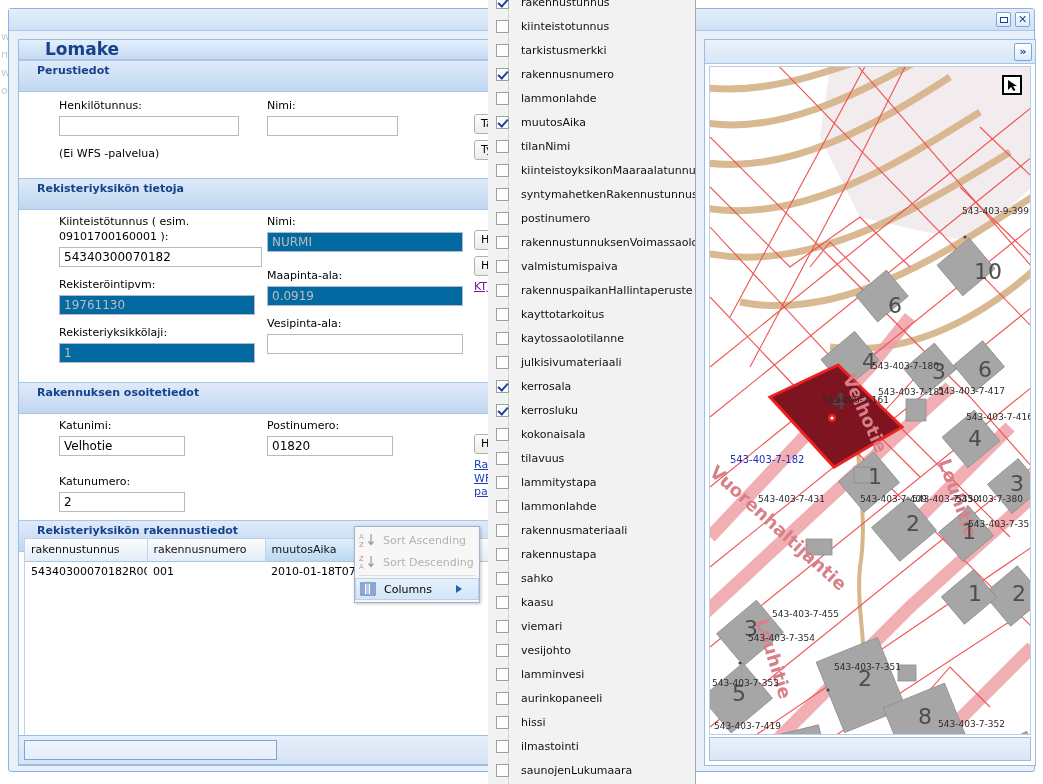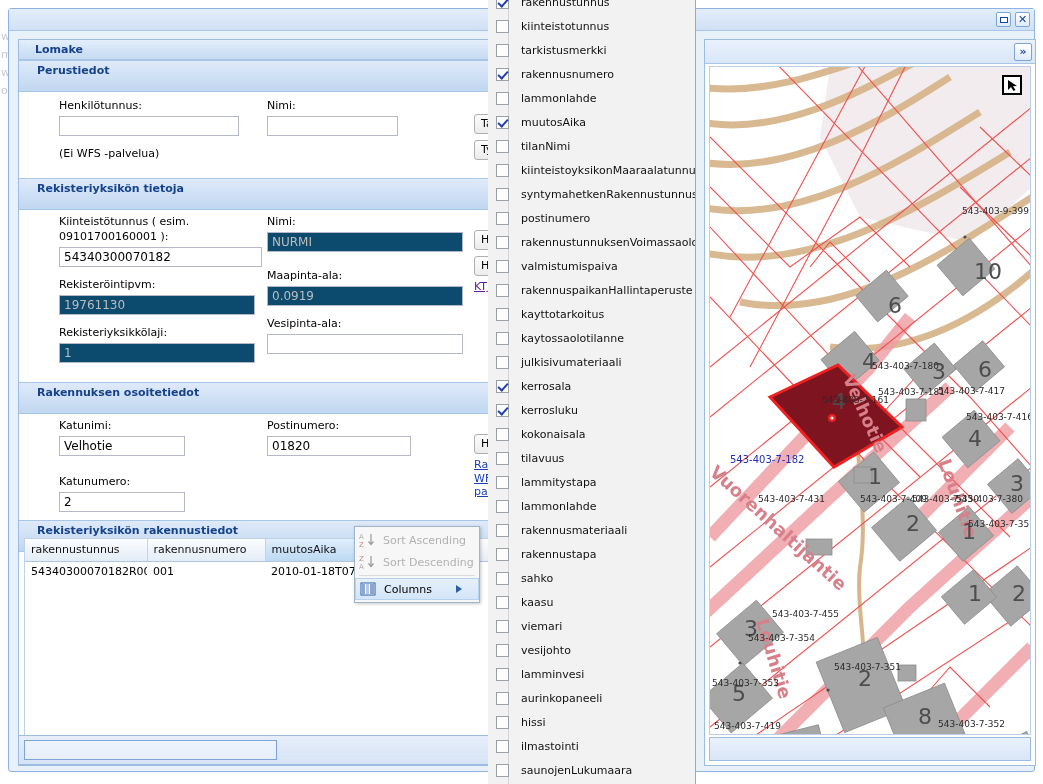--- a/index.html
+++ b/index.html
@@ -51,41 +51,41 @@
   .form-panel {
     position: absolute; left: 9px; top: 30px;
     width: 478px; height: 727px;
     background: #ffffff;
     border: 1px solid #9cbce2;
   }
   .panel-header {
     height: 20px; line-height: 19px;
     background: linear-gradient(to bottom,#e4effc 0%, #c5daf2 100%);
     border-bottom: 1px solid #a8c6e8;
-    color: #15428b; font-weight: bold; font-size: 11px;
-    padding-left: 16px;
+    color: #15428b; font-weight: bold; font-size: 17px;
+    padding-left: 26px;
   }
   .fs-title {
     height: 32px; line-height: 19px;
     background: linear-gradient(to bottom,#dfeafa 0%, #c0d7f0 100%);
     border-top: 1px solid #a8c6e8; border-bottom: 1px solid #a8c6e8;
     color: #15428b; font-weight: bold; font-size: 11px; padding-left: 18px;
   }
   .fs-body { position: relative; background:#fff; padding: 8px 0 10px 0; }
 
   .col-l { position: absolute; left: 40px; }
   .col-r { position: absolute; left: 248px; }
   .fld-label { font-size: 11px; color: #000; line-height: 15px; white-space: pre-line; }
   .fld-input {
     border: 1px solid #b5b8c8; background:#fff; height: 20px;
     padding: 0 4px; font-size: 12px; font-family: "DejaVu Sans", sans-serif;
     color:#000; outline:none;
   }
   .fld-input::placeholder { color:#bdbdbd; }
-  .fld-input[readonly] { background:#0c4a6e; color:#bdbdbd; }
+  .fld-input[readonly] { background:#0369a1; color:#bdbdbd; }
   .w-small { width: 180px; }
   .note { font-size: 11px; color:#000; }
 
   .btn {
     border: 1px solid #b0b0b0; border-radius: 3px;
     background: linear-gradient(to bottom,#fdfdfd 0%,#ececec 100%);
     font-size: 11px; color:#000; height: 20px; line-height: 18px;
     padding: 0 6px; text-align:left; white-space: nowrap; overflow:hidden;
     cursor:pointer; font-family:"DejaVu Sans", sans-serif;
   }
@@ -281,21 +281,21 @@
       <div class="fs-title">Rakennuksen osoitetiedot</div>
       <div class="fs-body" style="height:106px">
         <div class="col-l" style="top:4px">
           <div class="fld-label">Katunimi:</div>
           <input class="fld-input" style="margin-top: 3px; width: 126px;" value="Velhotie">
           <div class="fld-label" style="margin-top:18px">Katunumero:</div>
           <input class="fld-input" style="margin-top: 3px; width: 126px;" value="2">
         </div>
         <div class="col-r" style="top:4px">
           <div class="fld-label">Postinumero:</div>
-          <input class="fld-input" style="margin-top: 3px; width: 144px;" value="01820">
+          <input class="fld-input" style="margin-top: 3px; width: 126px;" value="01820">
         </div>
         <button class="btn" style="position:absolute;left:455px;top:20px;width:46px">Hae tiedot</button>
         <a class="link blue" style="position:absolute;left:455px;top:44px">Rakennukset</a>
         <a class="link blue" style="position:absolute;left:455px;top:58px">WFS-palvelu</a>
       </div>
 
       <div class="fs-title">Rekisteriyksikön rakennustiedot</div>
       <div class="fs-body" style="height:0;padding:0;position:relative"></div>
 
       <div style="position:absolute;left:5px;top:498px;width:466px;height:202px;background:#fff;border:1px solid #c0d2e6;">

